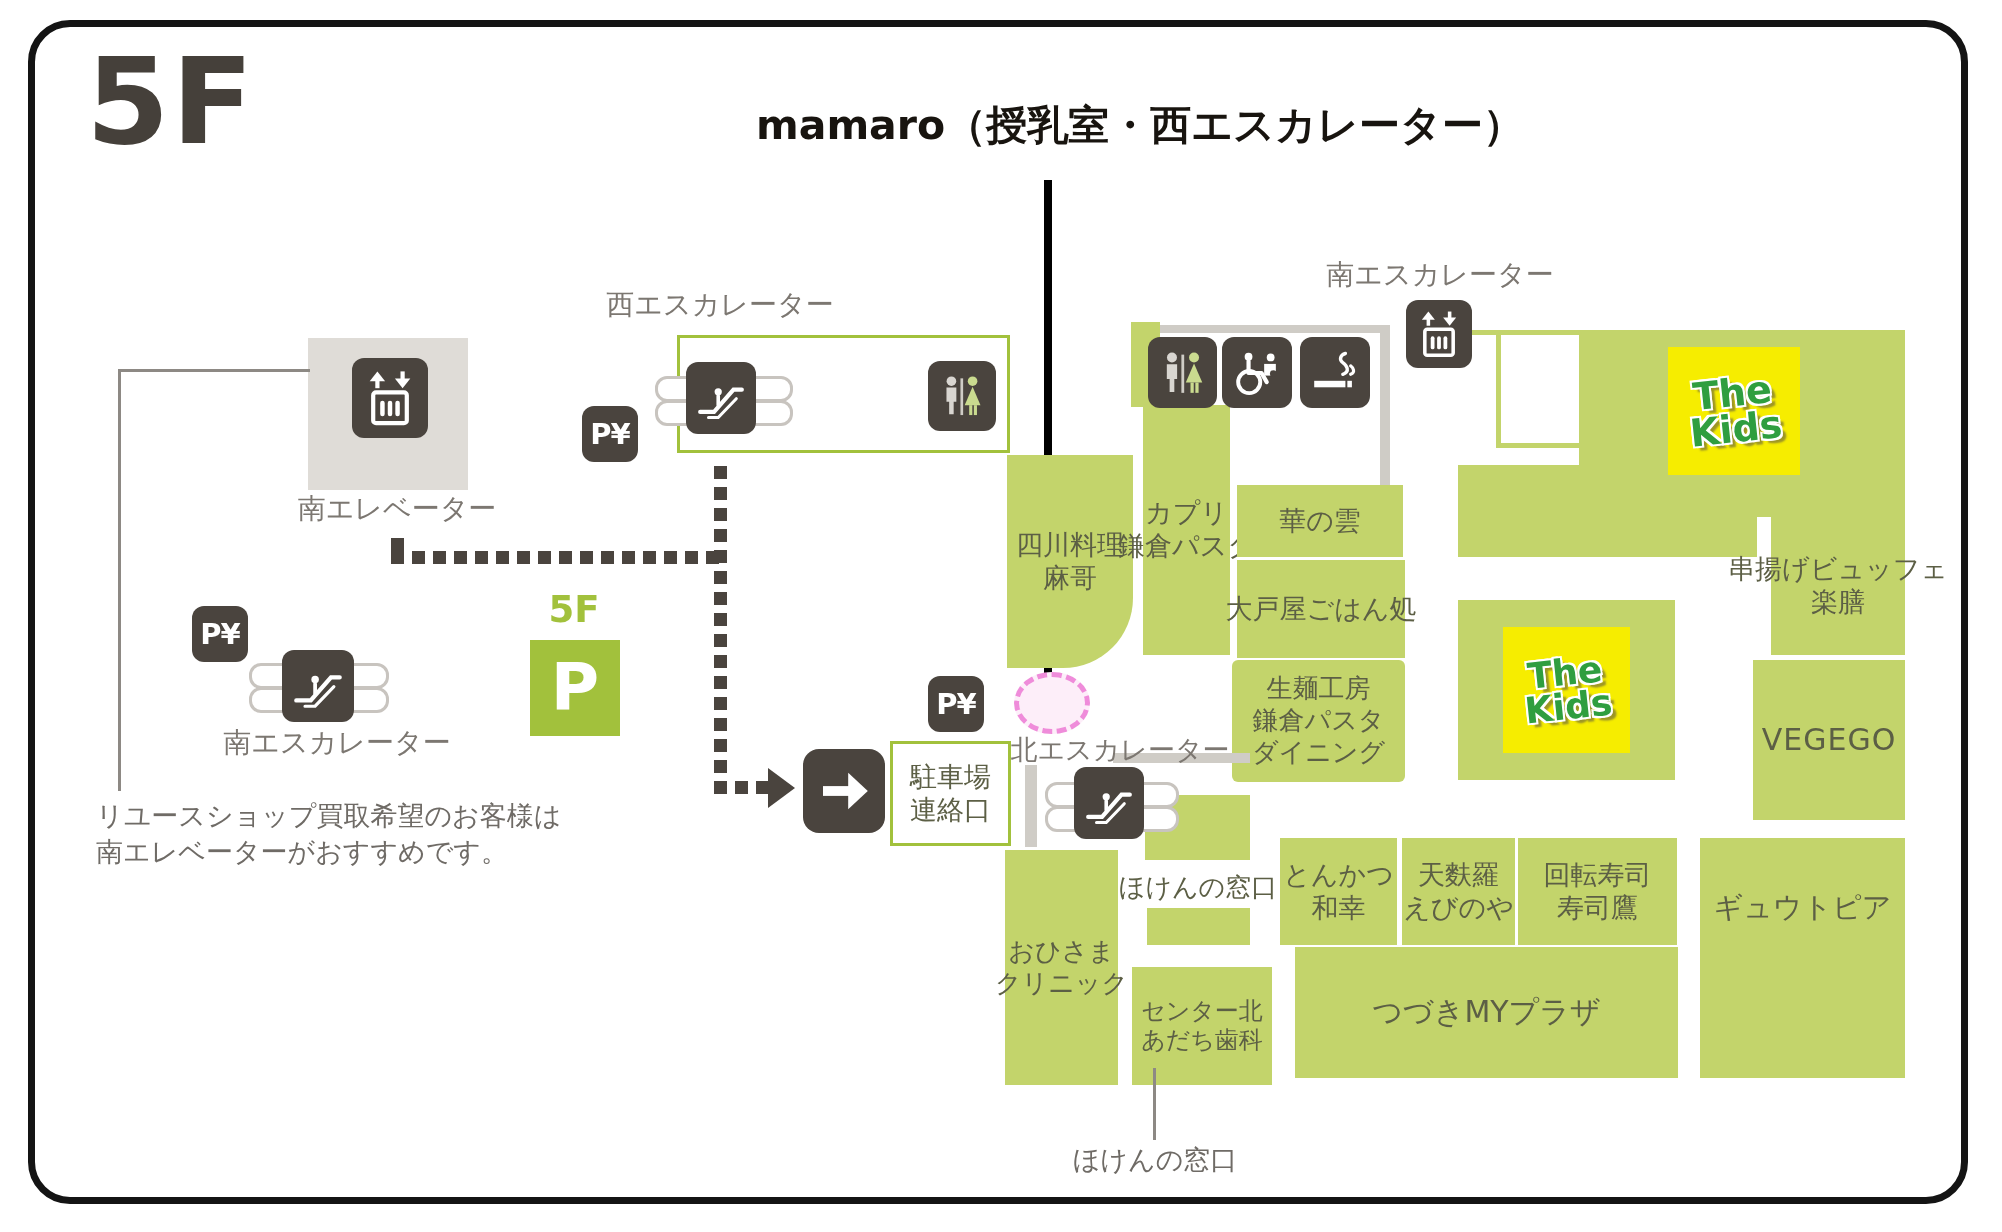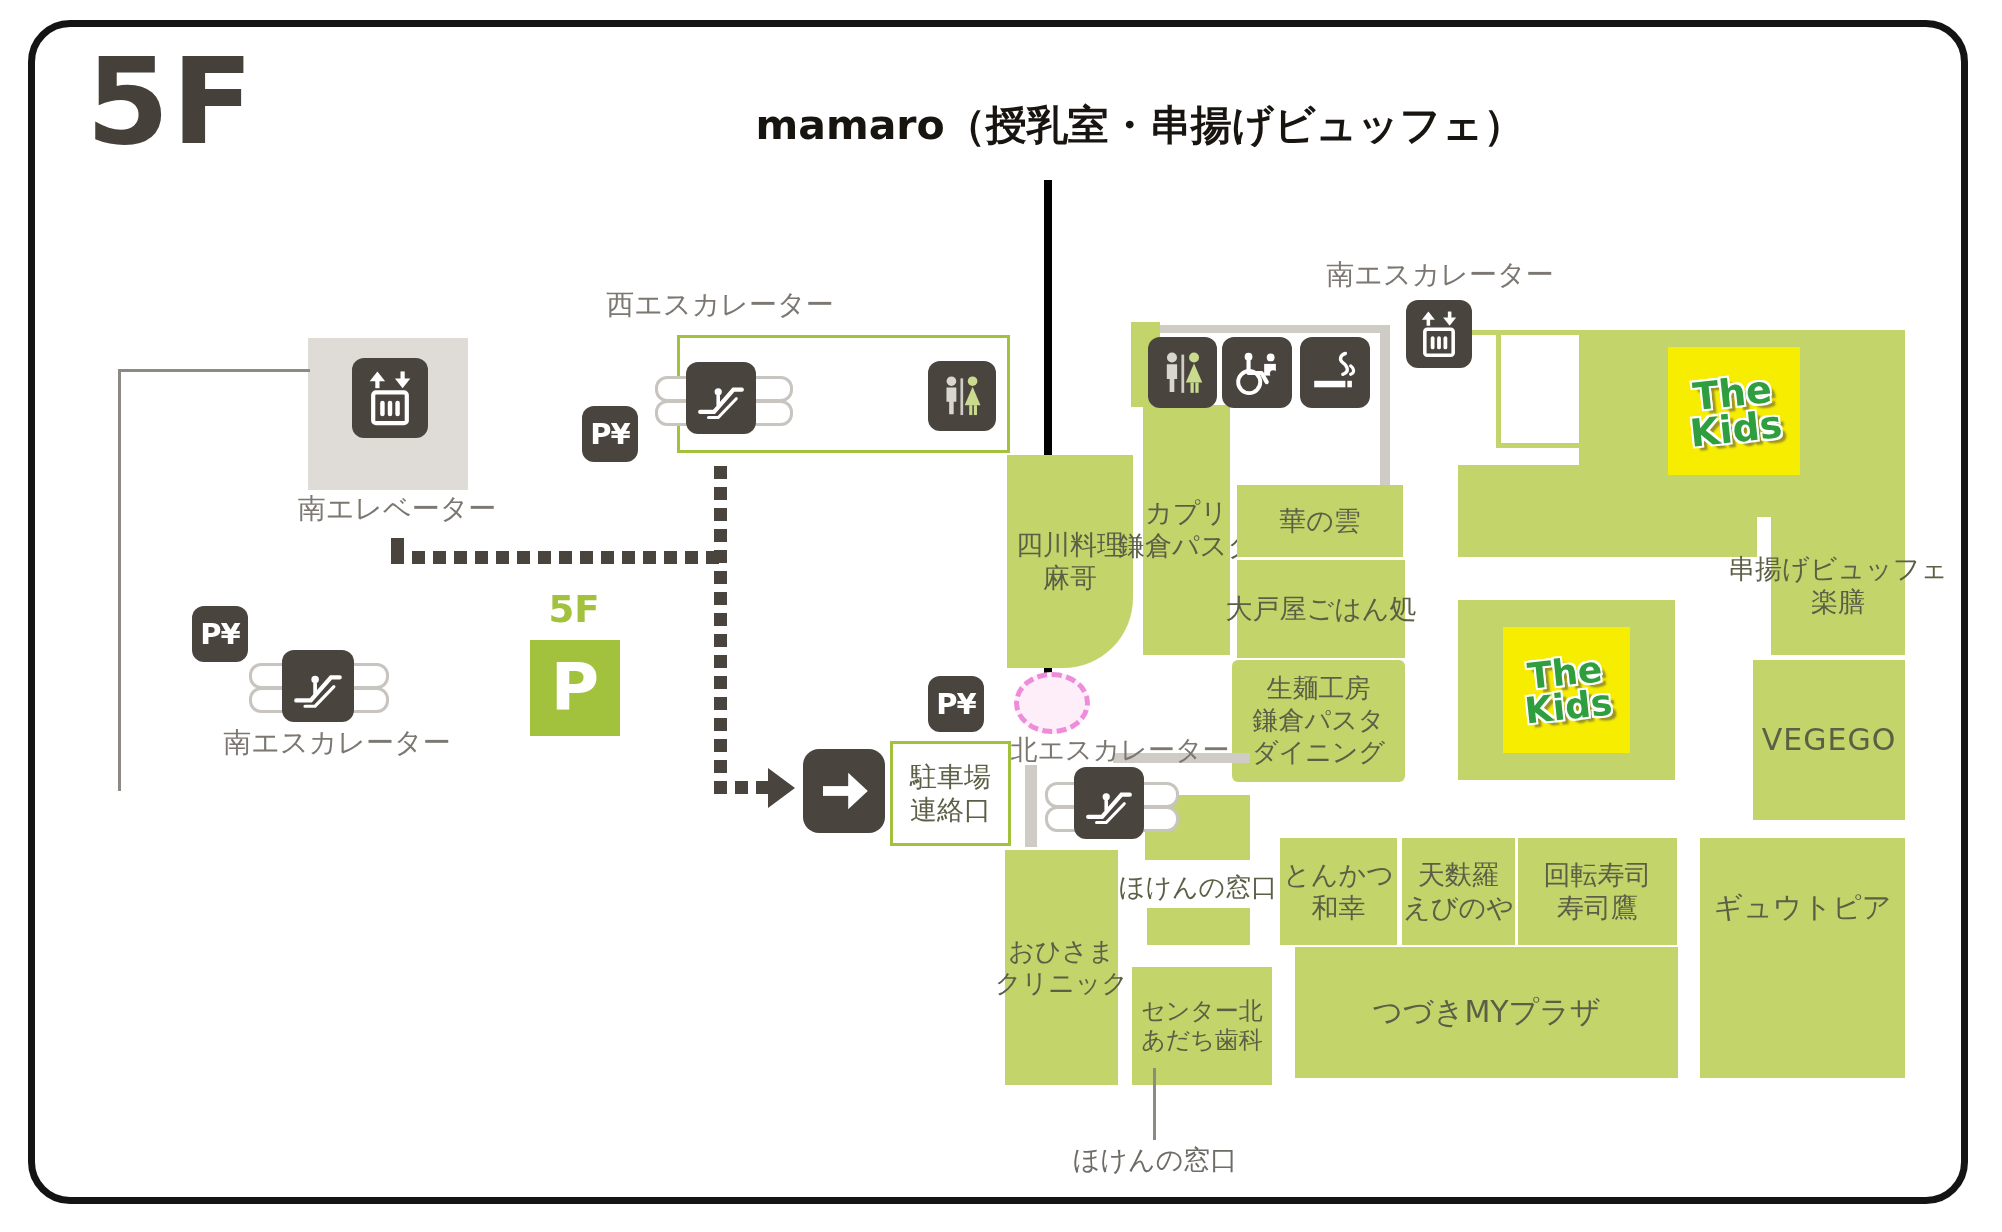--- a/index.html
+++ b/index.html
@@ -36,40 +36,42 @@
   svg{display:block;}
 </style>
 </head>
 <body>
 
 <div id="stage">
   <div id="frame" class="abs"></div>
 
   <div id="title5f" class="abs">5F</div>
 
-  <div id="mamaro-label" class="abs">mamaro（授乳室・串揚げビュッフェ）</div>
+  <div id="mamaro-label" class="abs">mamaro（授乳室・西エスカレーター）</div>
   <div id="mamaro-line" class="abs"></div>
   <div id="mamaro-circle" class="abs"></div>
 
   <div class="abs" style="left:308px;top:338px;width:160px;height:152px;background:#dfdcd7;"></div>
   <div class="leader" style="left:118px;top:369px;width:192px;height:3px;"></div>
   <div class="leader" style="left:118px;top:369px;width:3px;height:422px;"></div>
   <div class="icon" style="left:352px;top:358px;width:76px;height:80px;">
     <svg width="56" height="62" viewBox="0 0 40 44">
       <path d="M11 3 l-5.5 7 h11 z" fill="#fff"></path>
         <rect x="9.5" y="8.5" width="3" height="6.5" fill="#fff"></rect>
       <path d="M29 15 l5.5 -7 h-11 z" fill="#fff"></path>
         <rect x="27.5" y="3" width="3" height="6.5" fill="#fff"></rect>
       <rect x="8" y="18" width="24" height="22" rx="2" fill="none" stroke="#fff" stroke-width="3"></rect>
       <rect x="13" y="24" width="3.2" height="11" rx="1.6" fill="#fff"></rect>
       <rect x="18.4" y="24" width="3.2" height="11" rx="1.6" fill="#fff"></rect>
       <rect x="23.8" y="24" width="3.2" height="11" rx="1.6" fill="#fff"></rect>
     </svg>
   </div>
   <div class="glabel" style="left:272px;top:492px;width:250px;">南エレベーター</div>
+  <div class="abs note" style="left:96px;top:798px;">リユースショップ買取希望のお客様は
+南エレベーターがおすすめです。</div>
 
   <div class="icon" style="left:192px;top:606px;width:56px;height:56px;">
       <span class="pv">P¥</span>
     </div>
   <div class="pill" style="left:249px;top:663px;width:134px;height:20px;"></div>
   <div class="pill" style="left:249px;top:687px;width:134px;height:20px;"></div>
   <div class="icon" style="left:282px;top:650px;width:72px;height:72px;">
     <svg width="52" height="52" viewBox="0 0 36 36">
       <path d="M3 28 h10 L27 12 h6" stroke="#fff" stroke-width="3" fill="none" stroke-linecap="round"></path>
       <circle cx="16" cy="13.5" r="2.6" fill="#fff"></circle>

